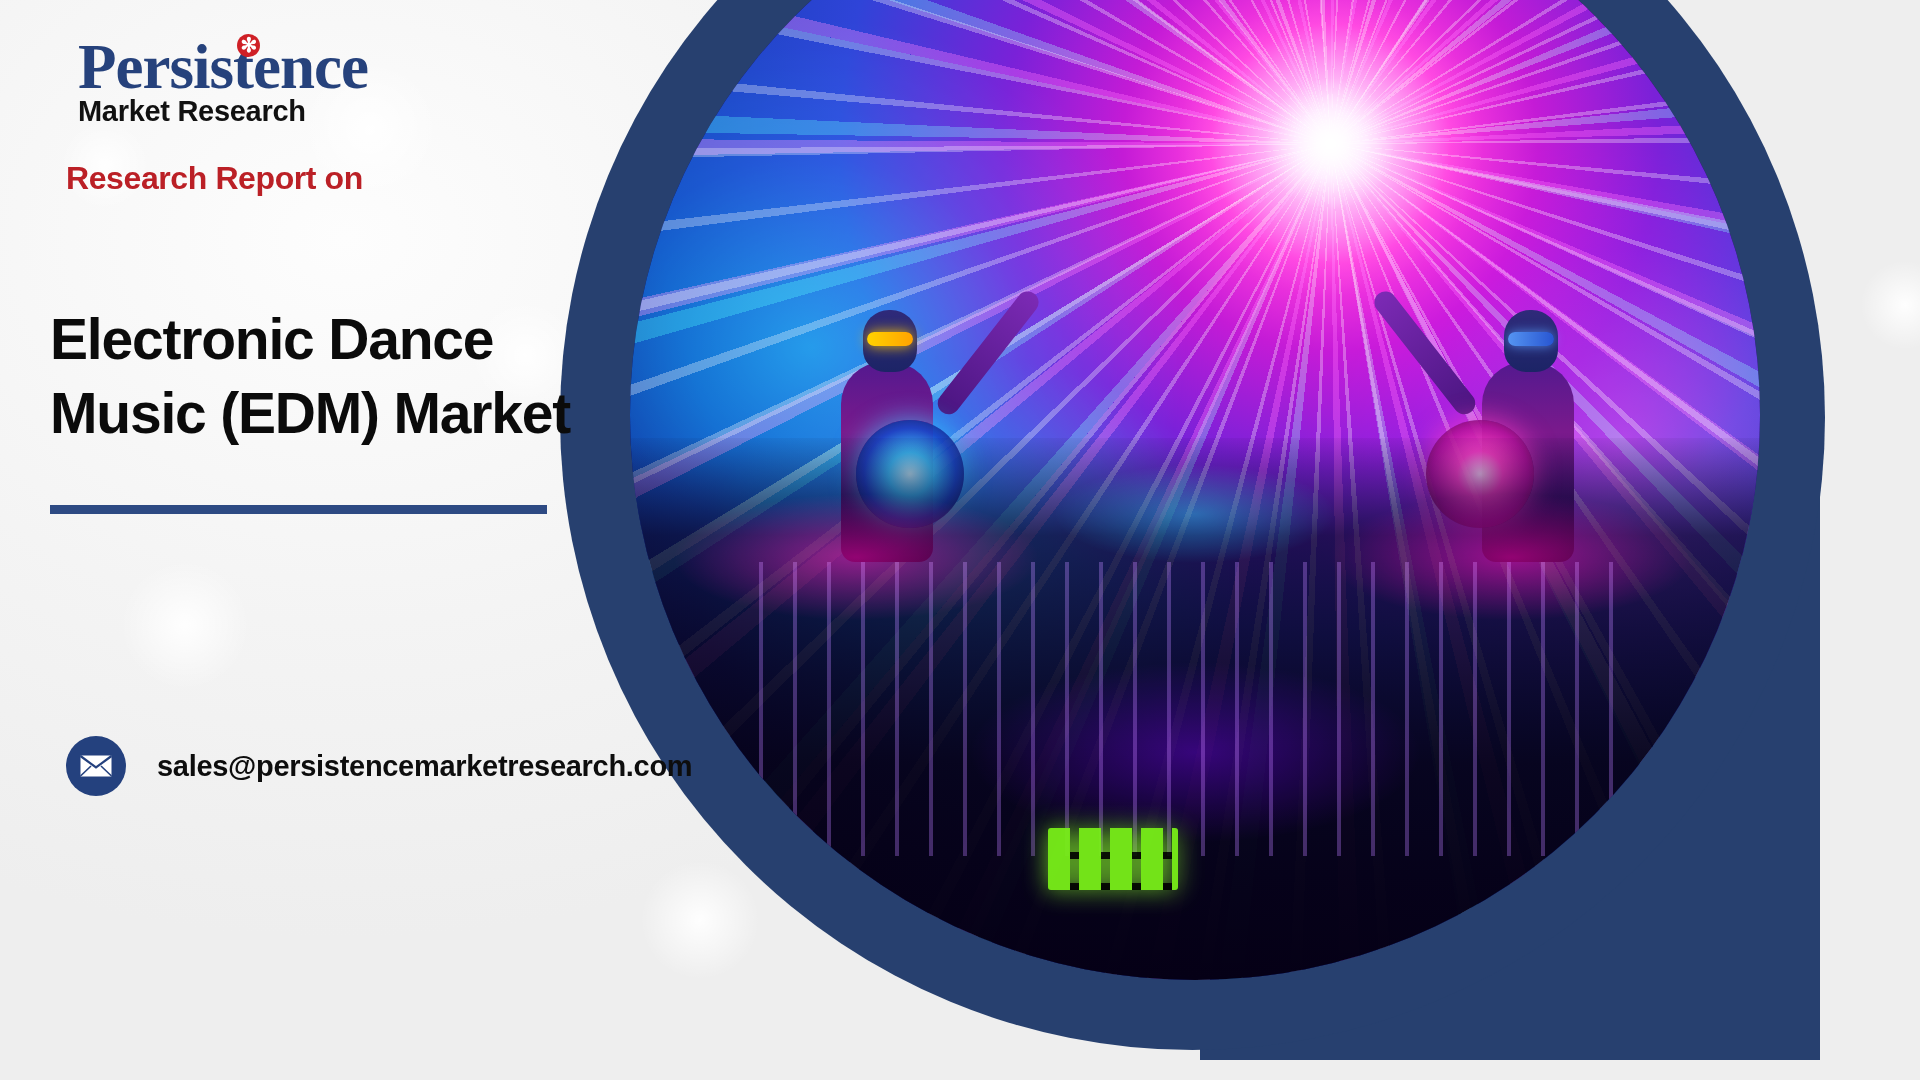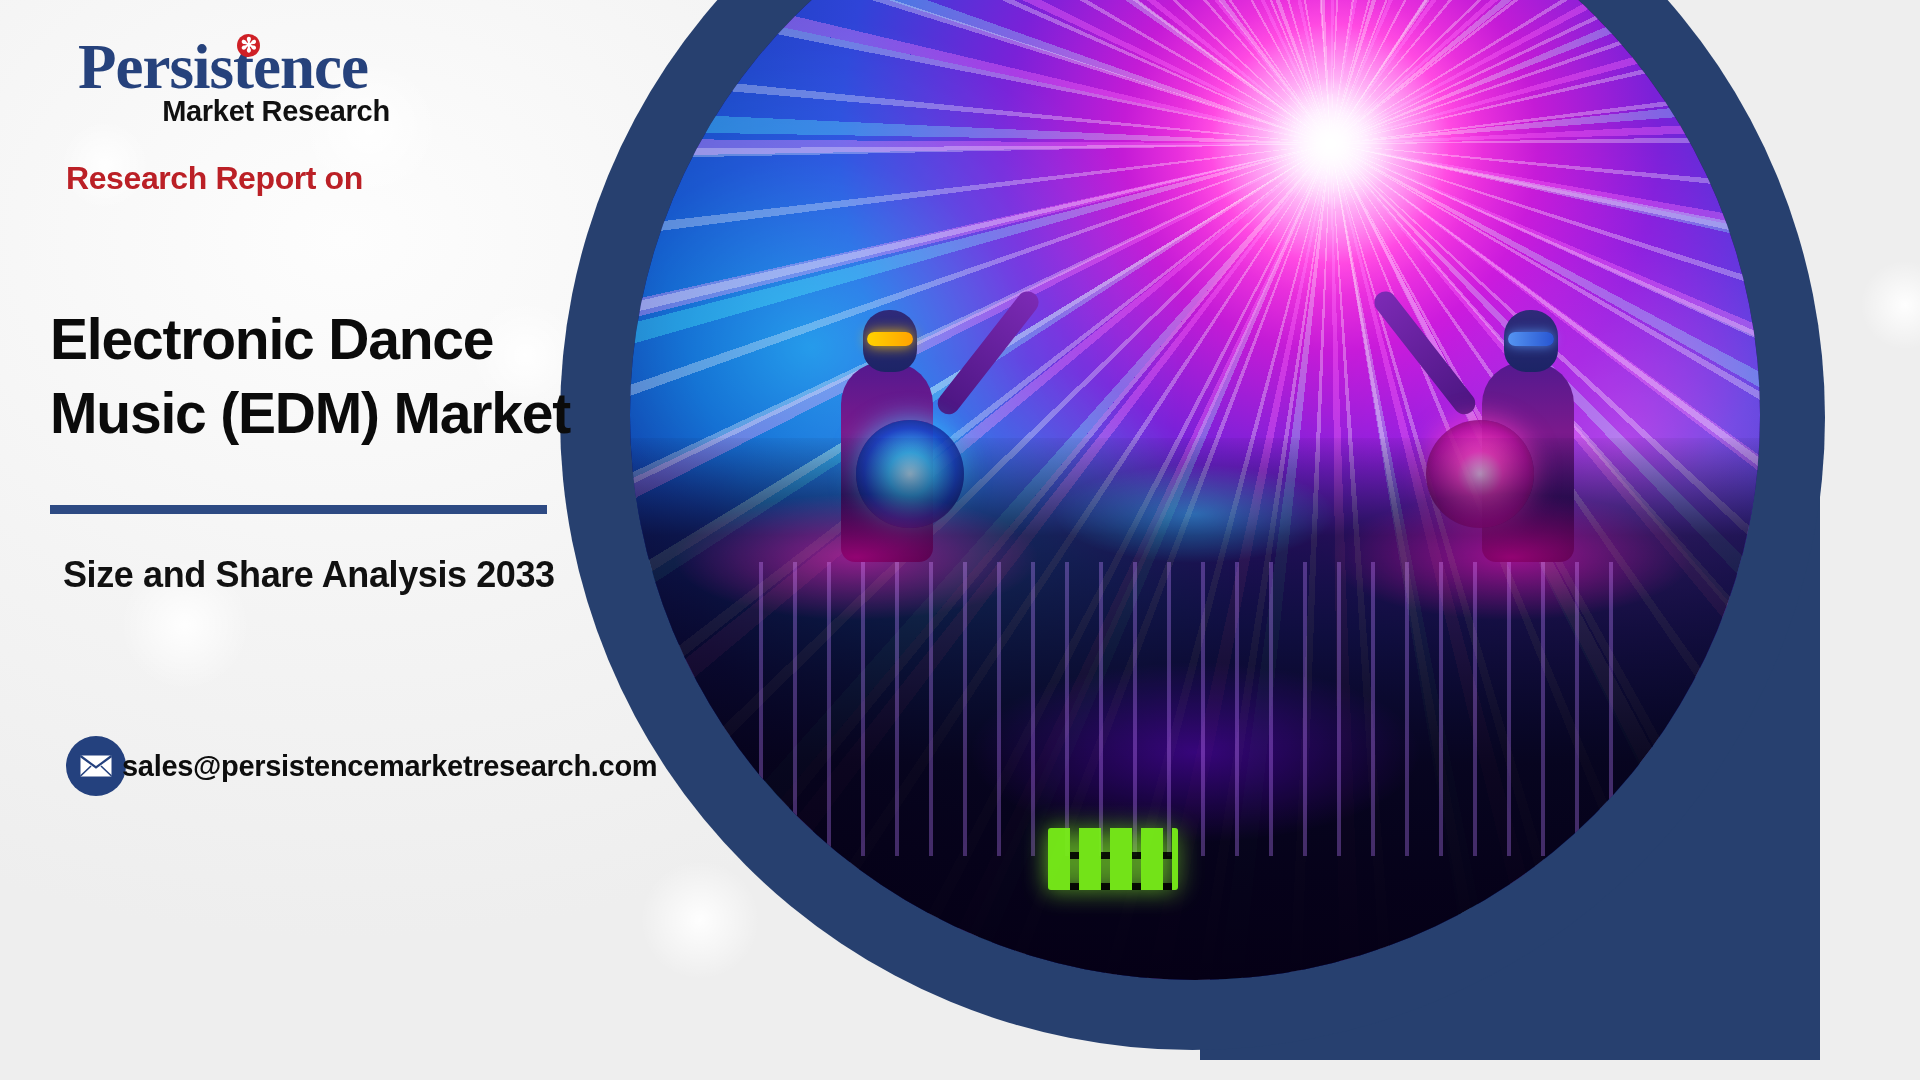--- a/index.html
+++ b/index.html
@@ -67,21 +67,21 @@
     line-height: 22px;
     text-align: center;
     font-weight: bold;
   }
   .logo-sub {
     font-family: "Liberation Sans", sans-serif;
     font-weight: bold;
     font-size: 29px;
     color: #111111;
     letter-spacing: -0.3px;
-    text-align: center;
+    text-align: left;
     width: 396px;
     margin-top: -4px;
   }
 
   .eyebrow {
     position: absolute;
     left: 66px;
     top: 160px;
     font-size: 32px;
     font-weight: bold;
@@ -121,20 +121,21 @@
     line-height: 1.38;
     letter-spacing: -0.4px;
   }
 
   .contact-row {
     position: absolute;
     left: 66px;
     top: 736px;
     display: flex;
     align-items: center;
+    gap: 35px;
   }
   .mail-badge {
     width: 60px;
     height: 60px;
     border-radius: 50%;
     background: #24417e;
     display: flex;
     align-items: center;
     justify-content: center;
     flex: 0 0 auto;
@@ -410,21 +411,20 @@
       </div>
       <div class="logo-sub">Market Research</div>
     </div>
 
     <div class="eyebrow">Research Report on</div>
 
     <h1 class="report-title">Electronic Dance Music (EDM) Market</h1>
 
     <div class="rule"></div>
 
-    <div class="subtitle">Size and Share Analysis 2033</div>
 
     <div class="contact-row">
       <div class="mail-badge">
         <svg width="34" height="24" viewBox="0 0 34 24" aria-hidden="true">
           <rect x="1" y="1" width="32" height="22" rx="1.5" fill="#ffffff" stroke="#24417e" stroke-width="1"></rect>
           <path d="M1.5 2 L17 13.5 L32.5 2" fill="none" stroke="#24417e" stroke-width="2.2"></path>
           <path d="M1.5 22 L12 12" fill="none" stroke="#24417e" stroke-width="1.6"></path>
           <path d="M32.5 22 L22 12" fill="none" stroke="#24417e" stroke-width="1.6"></path>
         </svg>
       </div>

